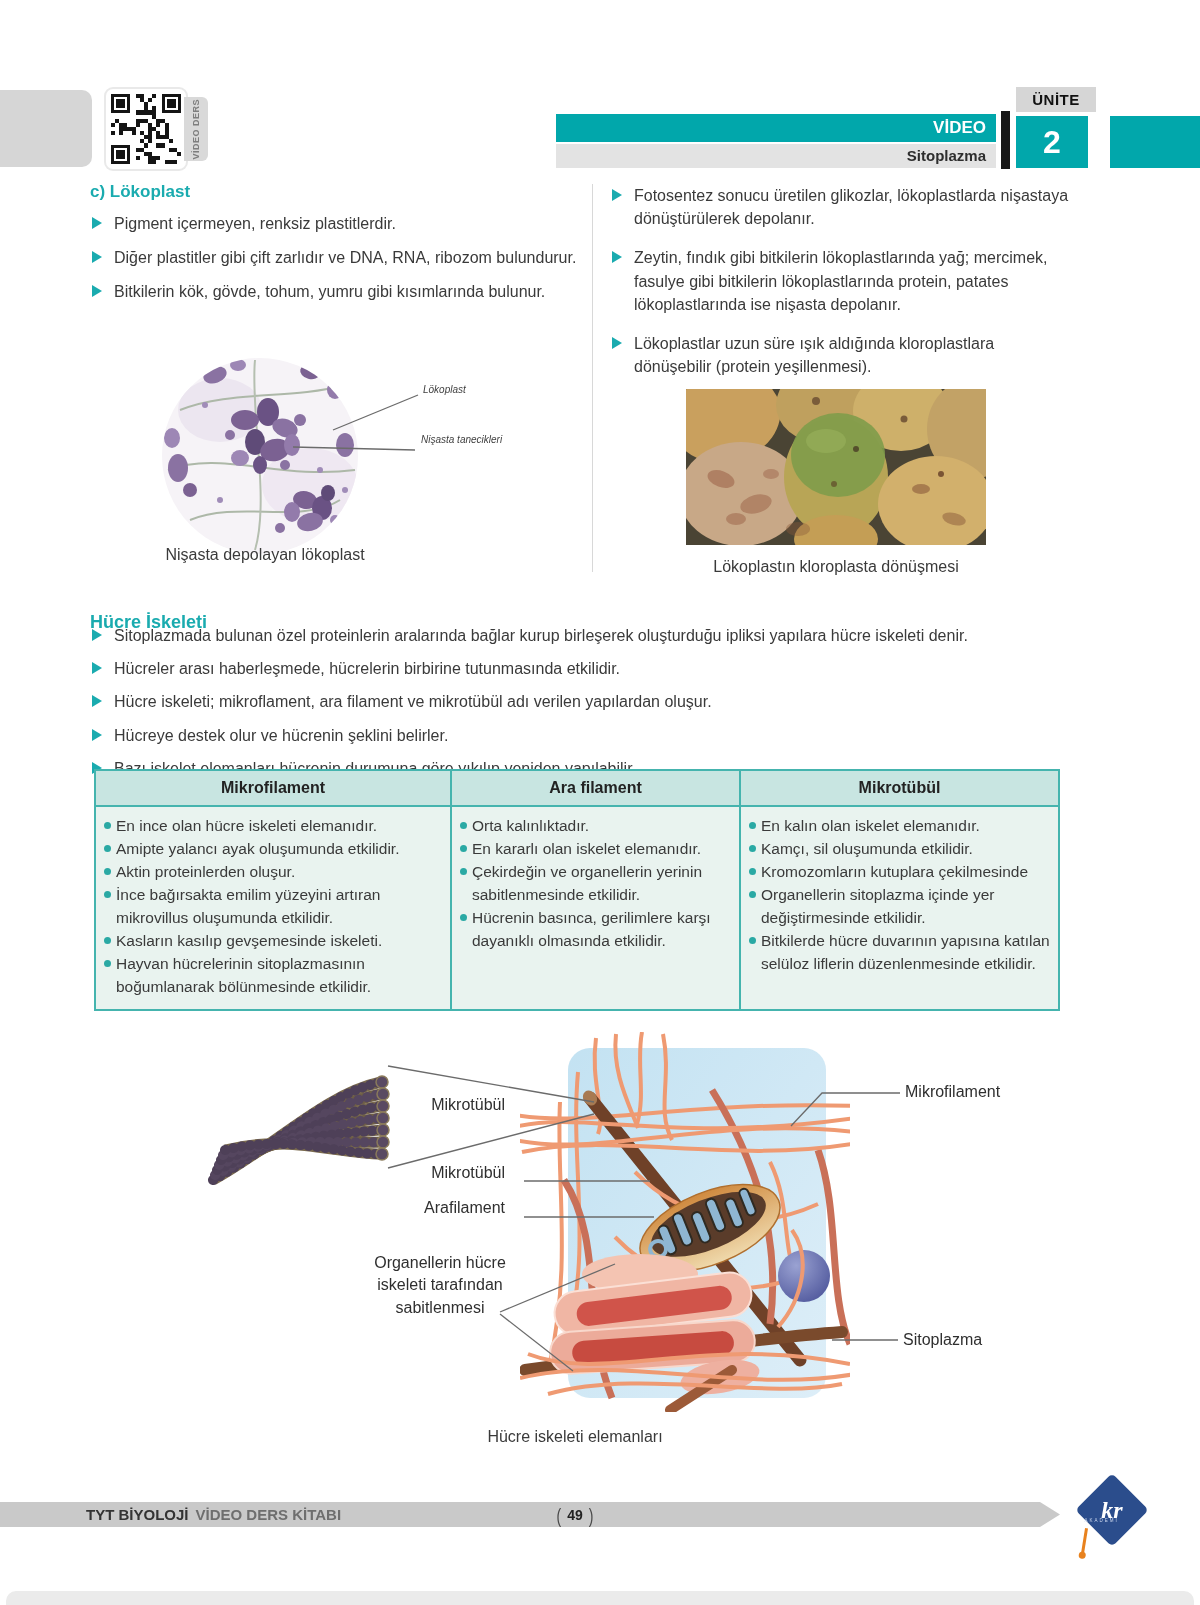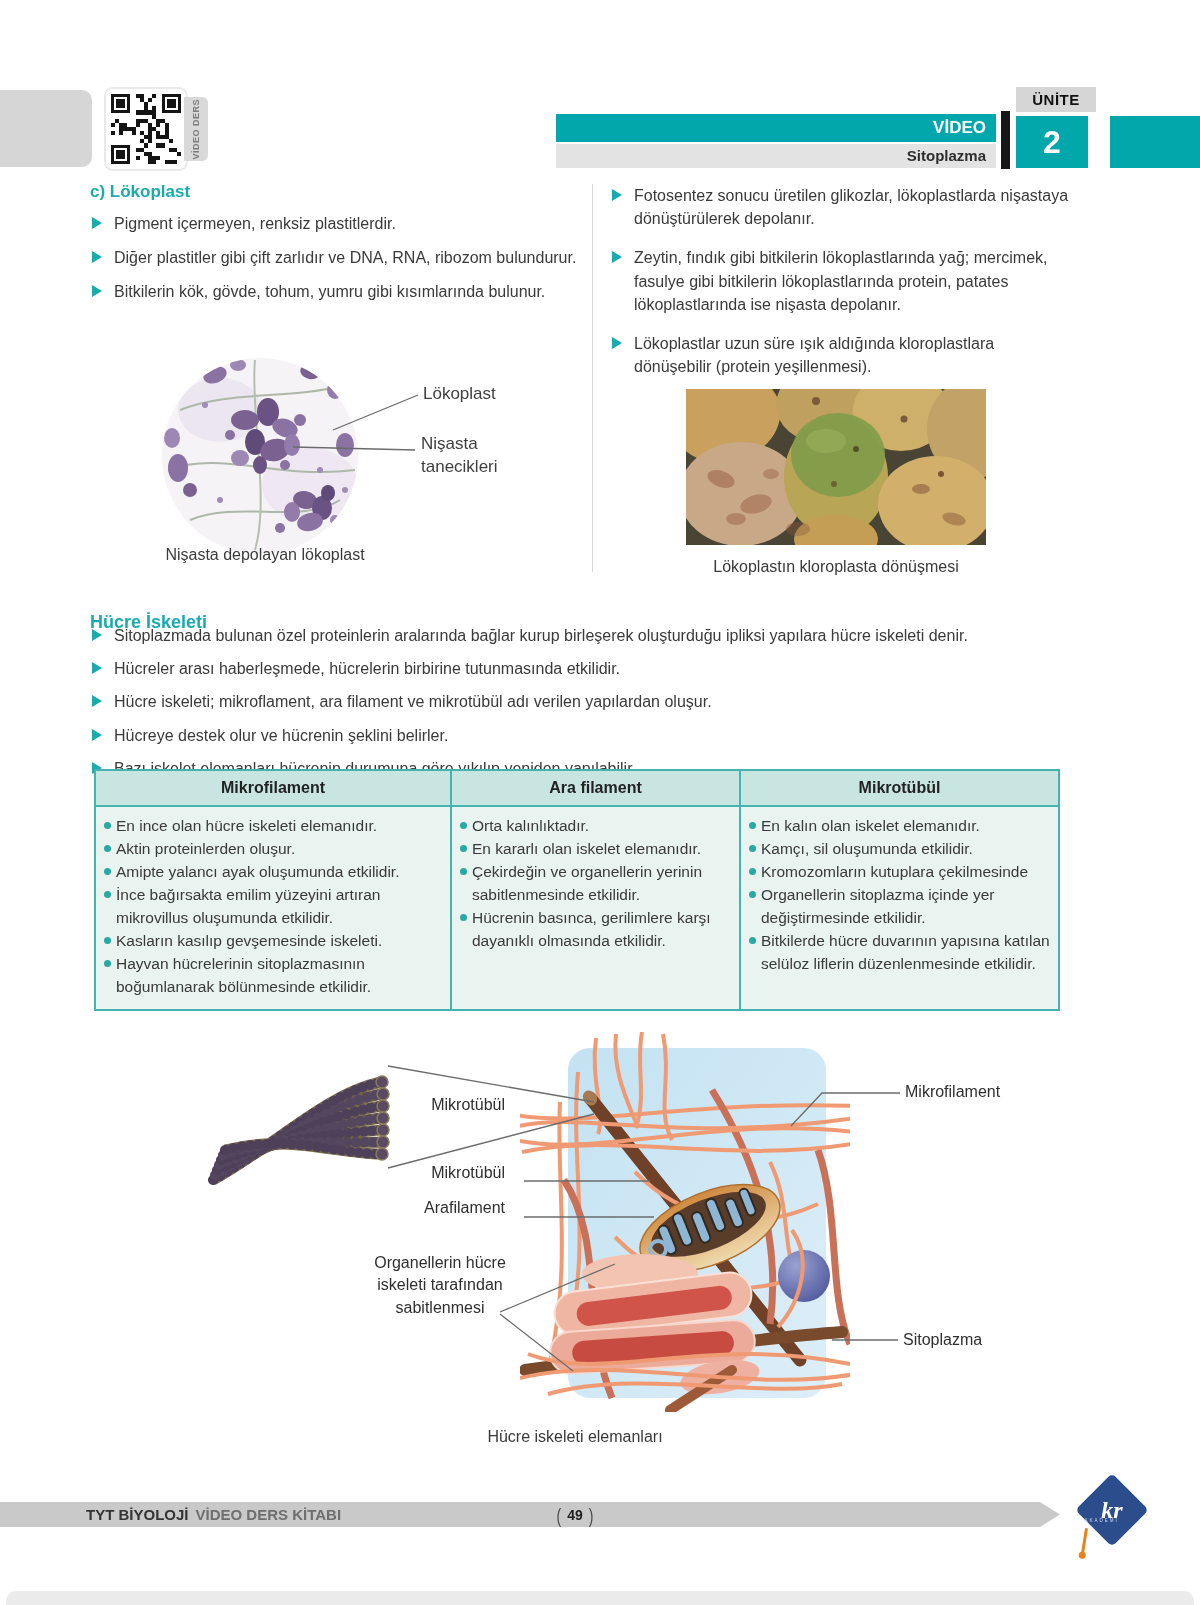--- a/index.html
+++ b/index.html
@@ -38,21 +38,21 @@
   .h-lead{font-size:17px;margin:0 0 10px 0;}
   .bullet{display:flex;margin-bottom:11px;}
   .tri{flex:0 0 auto;width:0;height:0;border-left:10px solid #1aabaf;border-top:6px solid transparent;
        border-bottom:6px solid transparent;margin:5px 12px 0 2px;}
   .bt{font-size:16px;line-height:1.45;}
   .col-right .bullet{margin-bottom:16px;}
 
   
   .fig{position:absolute;}
   .fig-caption{position:absolute;font-size:16px;color:#3a3a3a;text-align:center;}
-  .micro-label{position:absolute;font-size:17px;color:#3f3f3f;line-height:1.35;}
+  .micro-label{position:absolute;font-size:10px;color:#3f3f3f;line-height:1.35;font-style:italic;}
 
   
   .cyto-h{position:absolute;left:90px;top:594px;font-size:18px;}
   .cyto-bullets{position:absolute;left:90px;top:624px;width:1015px;}
   .cyto-bullets .bullet{margin-bottom:10px;}
 
   
   .sk-table{position:absolute;left:94px;top:769px;width:966px;display:flex;border:2px solid #45b4ae;box-sizing:border-box;background:#e9f3ef;}
   .sk-col{display:flex;flex-direction:column;}
   .sk-col.c1{flex:0 0 354px;}.sk-col.c2{flex:0 0 287px;}.sk-col.c3{flex:1;}
@@ -538,25 +538,25 @@
   <div class="sk-table">
     <div class="sk-col c1">
       <div class="sk-th">Mikrofilament</div>
       <div class="sk-td">
         <div class="sk-item">
             <span class="dot"></span>
             <span>En ince olan hücre iskeleti elemanıdır.</span>
           </div>
         <div class="sk-item">
             <span class="dot"></span>
+            <span>Amipte yalancı ayak oluşumunda etkilidir.</span>
+          </div>
+        <div class="sk-item">
+            <span class="dot"></span>
             <span>Aktin proteinlerden oluşur.</span>
-          </div>
-        <div class="sk-item">
-            <span class="dot"></span>
-            <span>Amipte yalancı ayak oluşumunda etkilidir.</span>
           </div>
         <div class="sk-item">
             <span class="dot"></span>
             <span>İnce bağırsakta emilim yüzeyini artıran mikrovillus oluşumunda etkilidir.</span>
           </div>
         <div class="sk-item">
             <span class="dot"></span>
             <span>Kasların kasılıp gevşemesinde iskeleti.</span>
           </div>
         <div class="sk-item">

